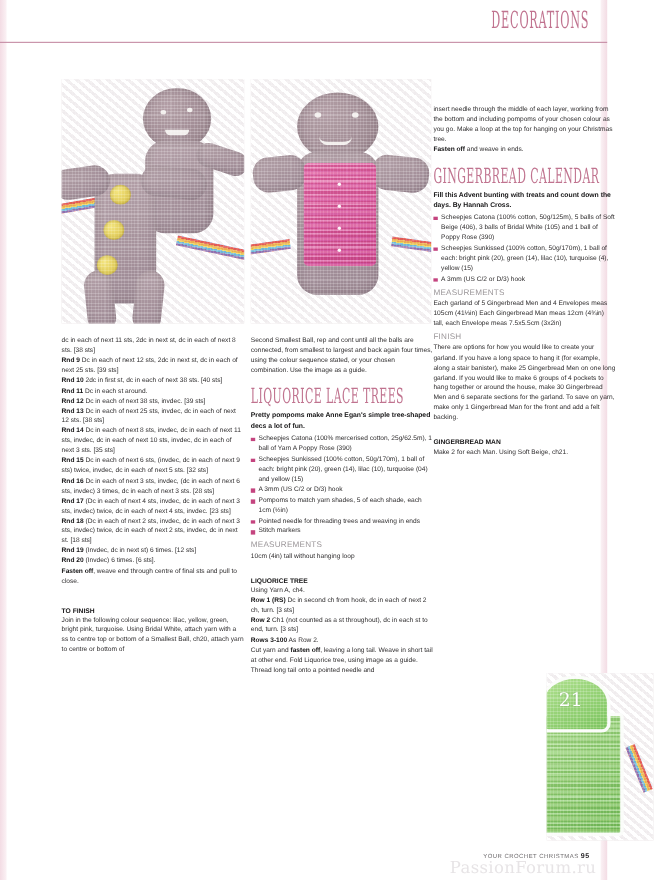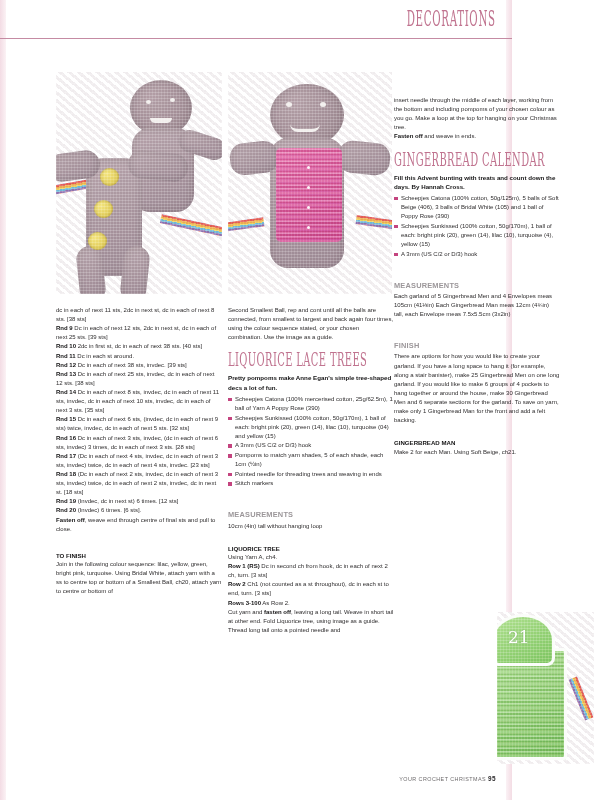--- a/index.html
+++ b/index.html
@@ -4,21 +4,21 @@
 <style>
   * { box-sizing: border-box; margin: 0; padding: 0; }
   html, body {
     width: 600px; height: 800px;
     background: #ffffff;
     font-family: "Liberation Sans", sans-serif;
     overflow: hidden;
   }
   .page {
     position: relative;
-    width: 512px; height: 800px;
+    width: 552px; height: 800px;
     background: #ffffff;
   }
   
   .edge-strip {
     position: absolute; top: 0; bottom: 0; width: 6px;
     background: linear-gradient(to right, #f3dce4, #fbf2f5);
   }
   .edge-strip.left { left: 0; }
   .edge-strip.right { right: 0; background: linear-gradient(to left, #f3dce4, #fbf2f5); }
 
@@ -159,23 +159,23 @@
     font-weight: bold;
     font-size: 6.1px;
     color: #141314;
     margin-top: 8px;
     margin-bottom: 0px;
   }
   .sub-head-grey {
     font-size: 7.4px;
     color: #9b9699;
     letter-spacing: .2px;
-    margin-top: 21px;
+    margin-top: 1px;
     margin-bottom: 1px;
-    font-weight: 700;
+    font-weight: 400;
   }
   ul.mat { list-style: none; margin: 1px 0 0 0; padding: 0; }
   ul.mat li {
     position: relative;
     padding-left: 7px;
     margin-bottom: 0.5px;
   }
   ul.mat li::before {
     content: "";
     position: absolute; left: 0; top: 3px;
@@ -329,14 +329,15 @@
     <p>There are options for how you would like to create your garland. If you have a long space to hang it (for example, along a stair banister), make 25 Gingerbread Men on one long garland. If you would like to make 6 groups of 4 pockets to hang together or around the house, make 30 Gingerbread Men and 6 separate sections for the garland. To save on yarn, make only 1 Gingerbread Man for the front and add a felt backing.</p>
     <div class="spacer-sm"></div>
     <div class="sub-head">GINGERBREAD MAN</div>
     <p>Make 2 for each Man. Using Soft Beige, ch21.</p>
   </div>
 
   <div class="footer">
     <span>YOUR CROCHET CHRISTMAS</span>
     <span class="pg">95</span>
   </div>
+  <div class="watermark">PassionForum.ru</div>
 
 </div>
 
 </body></html>

